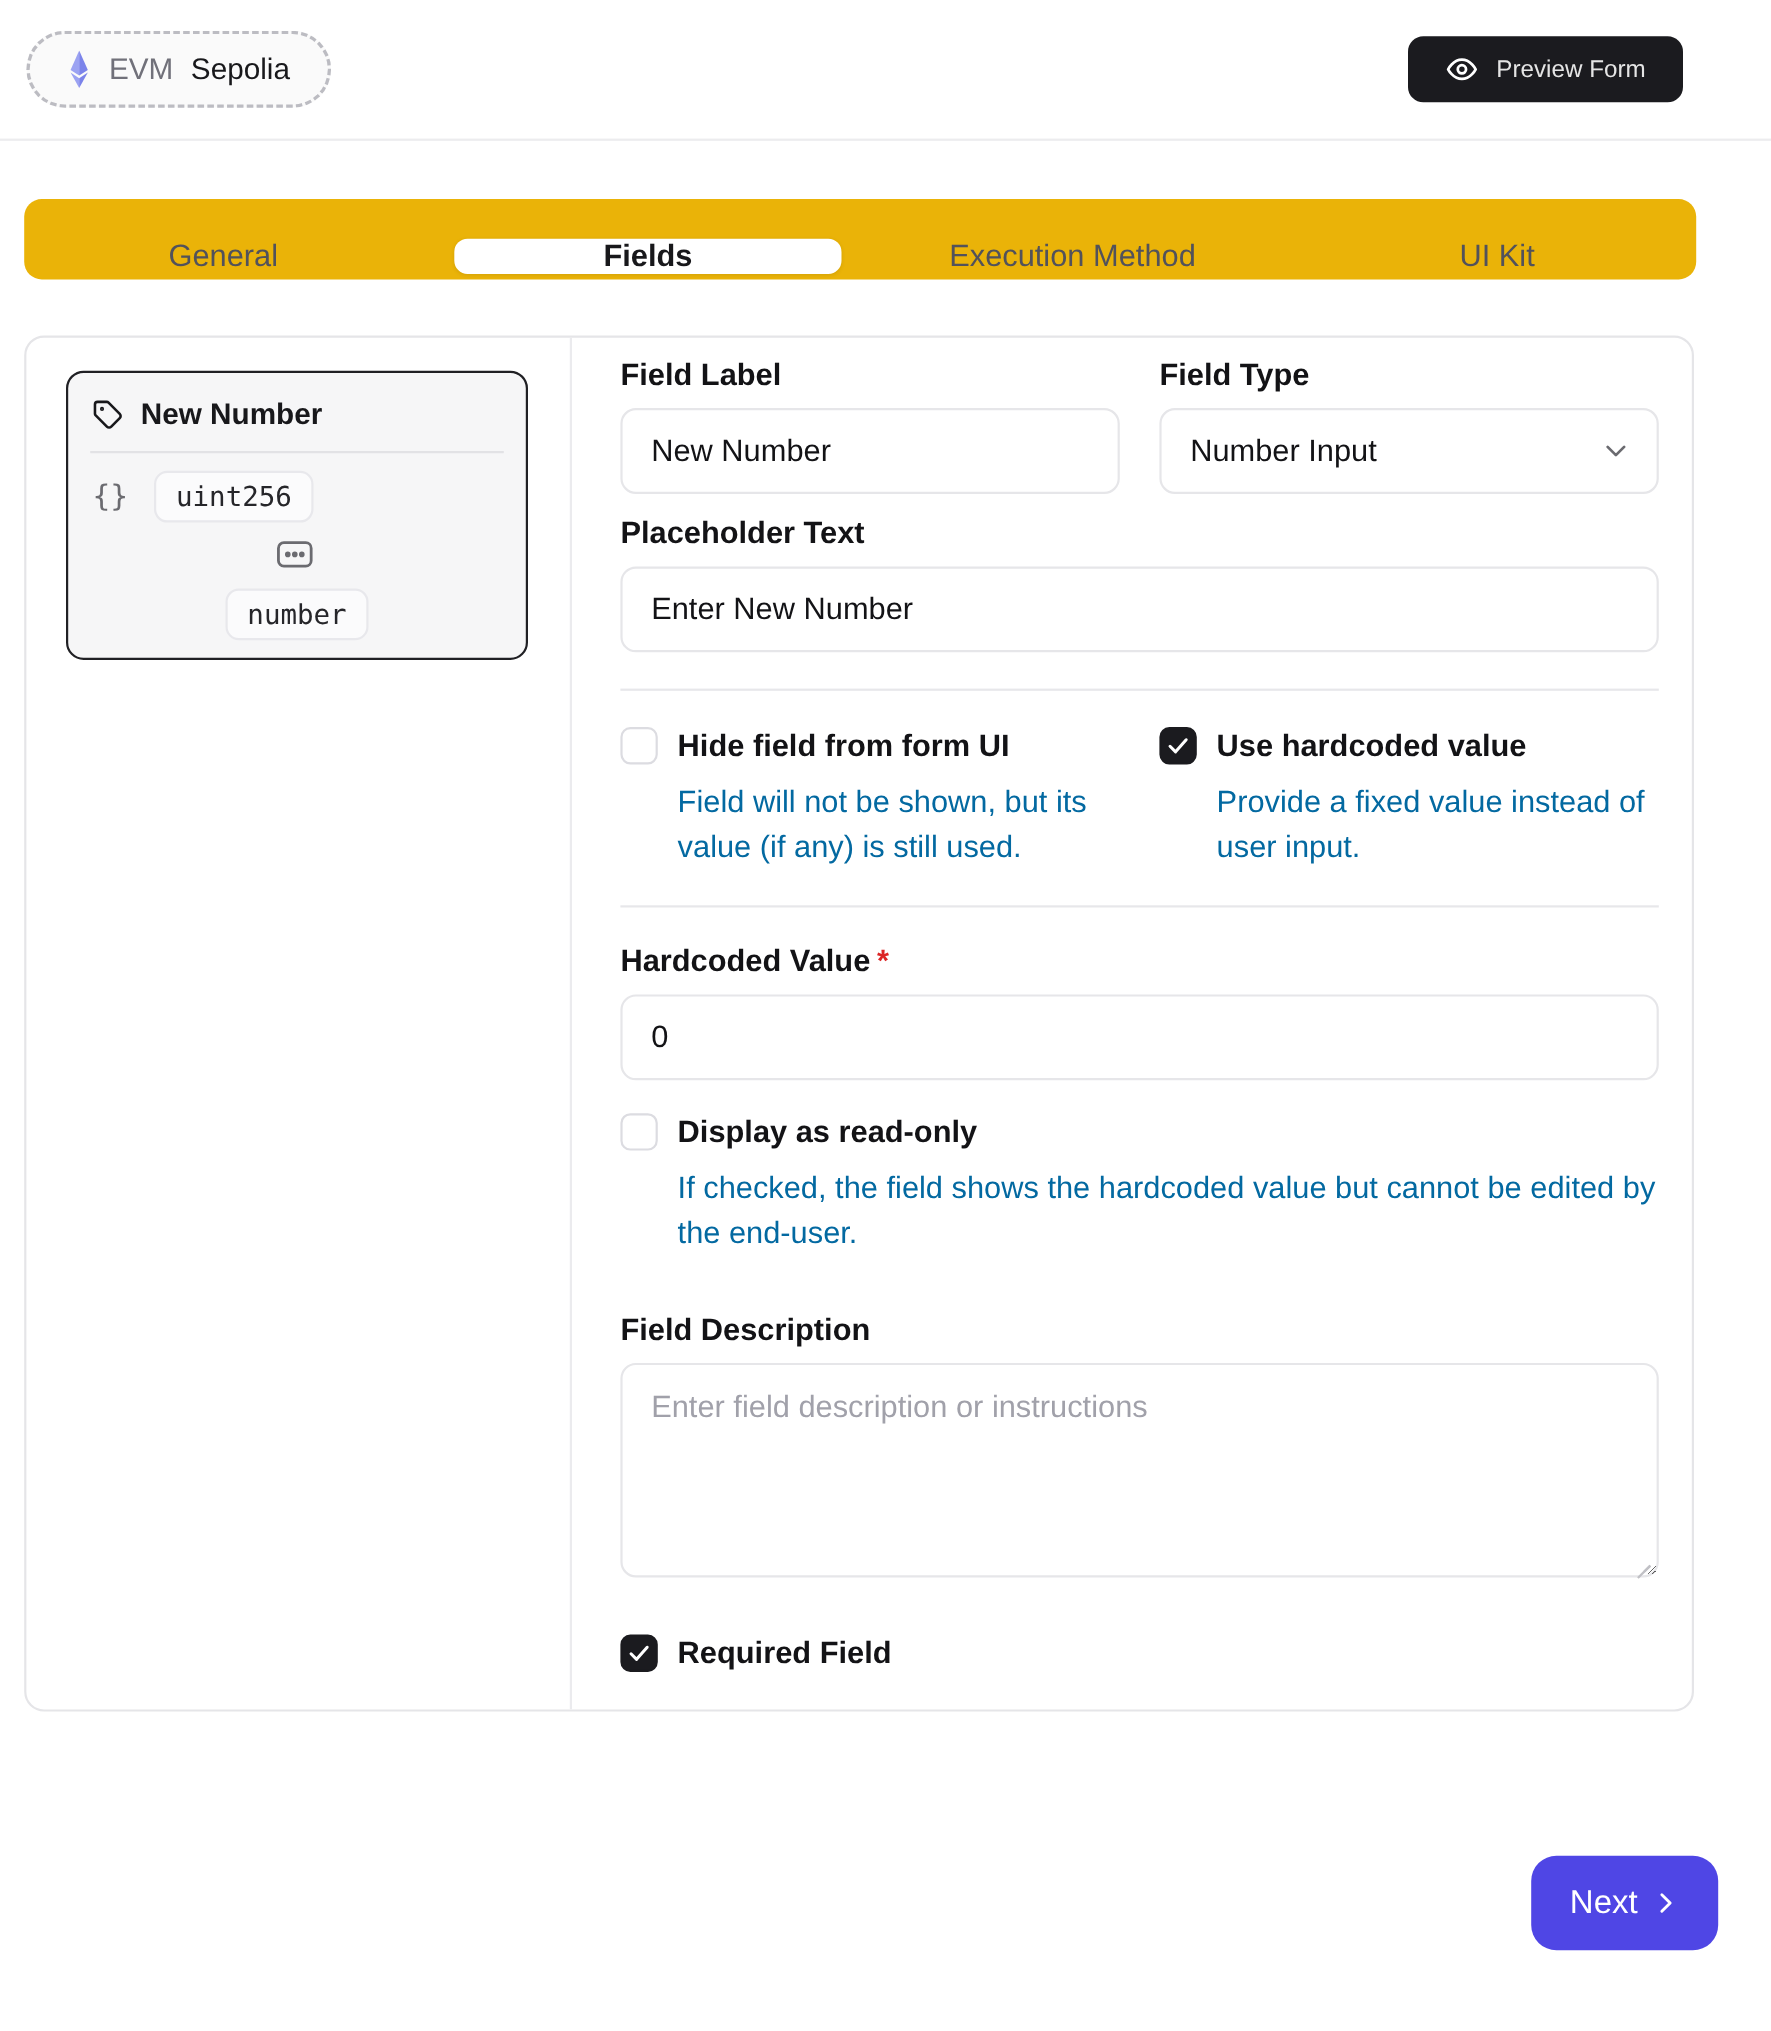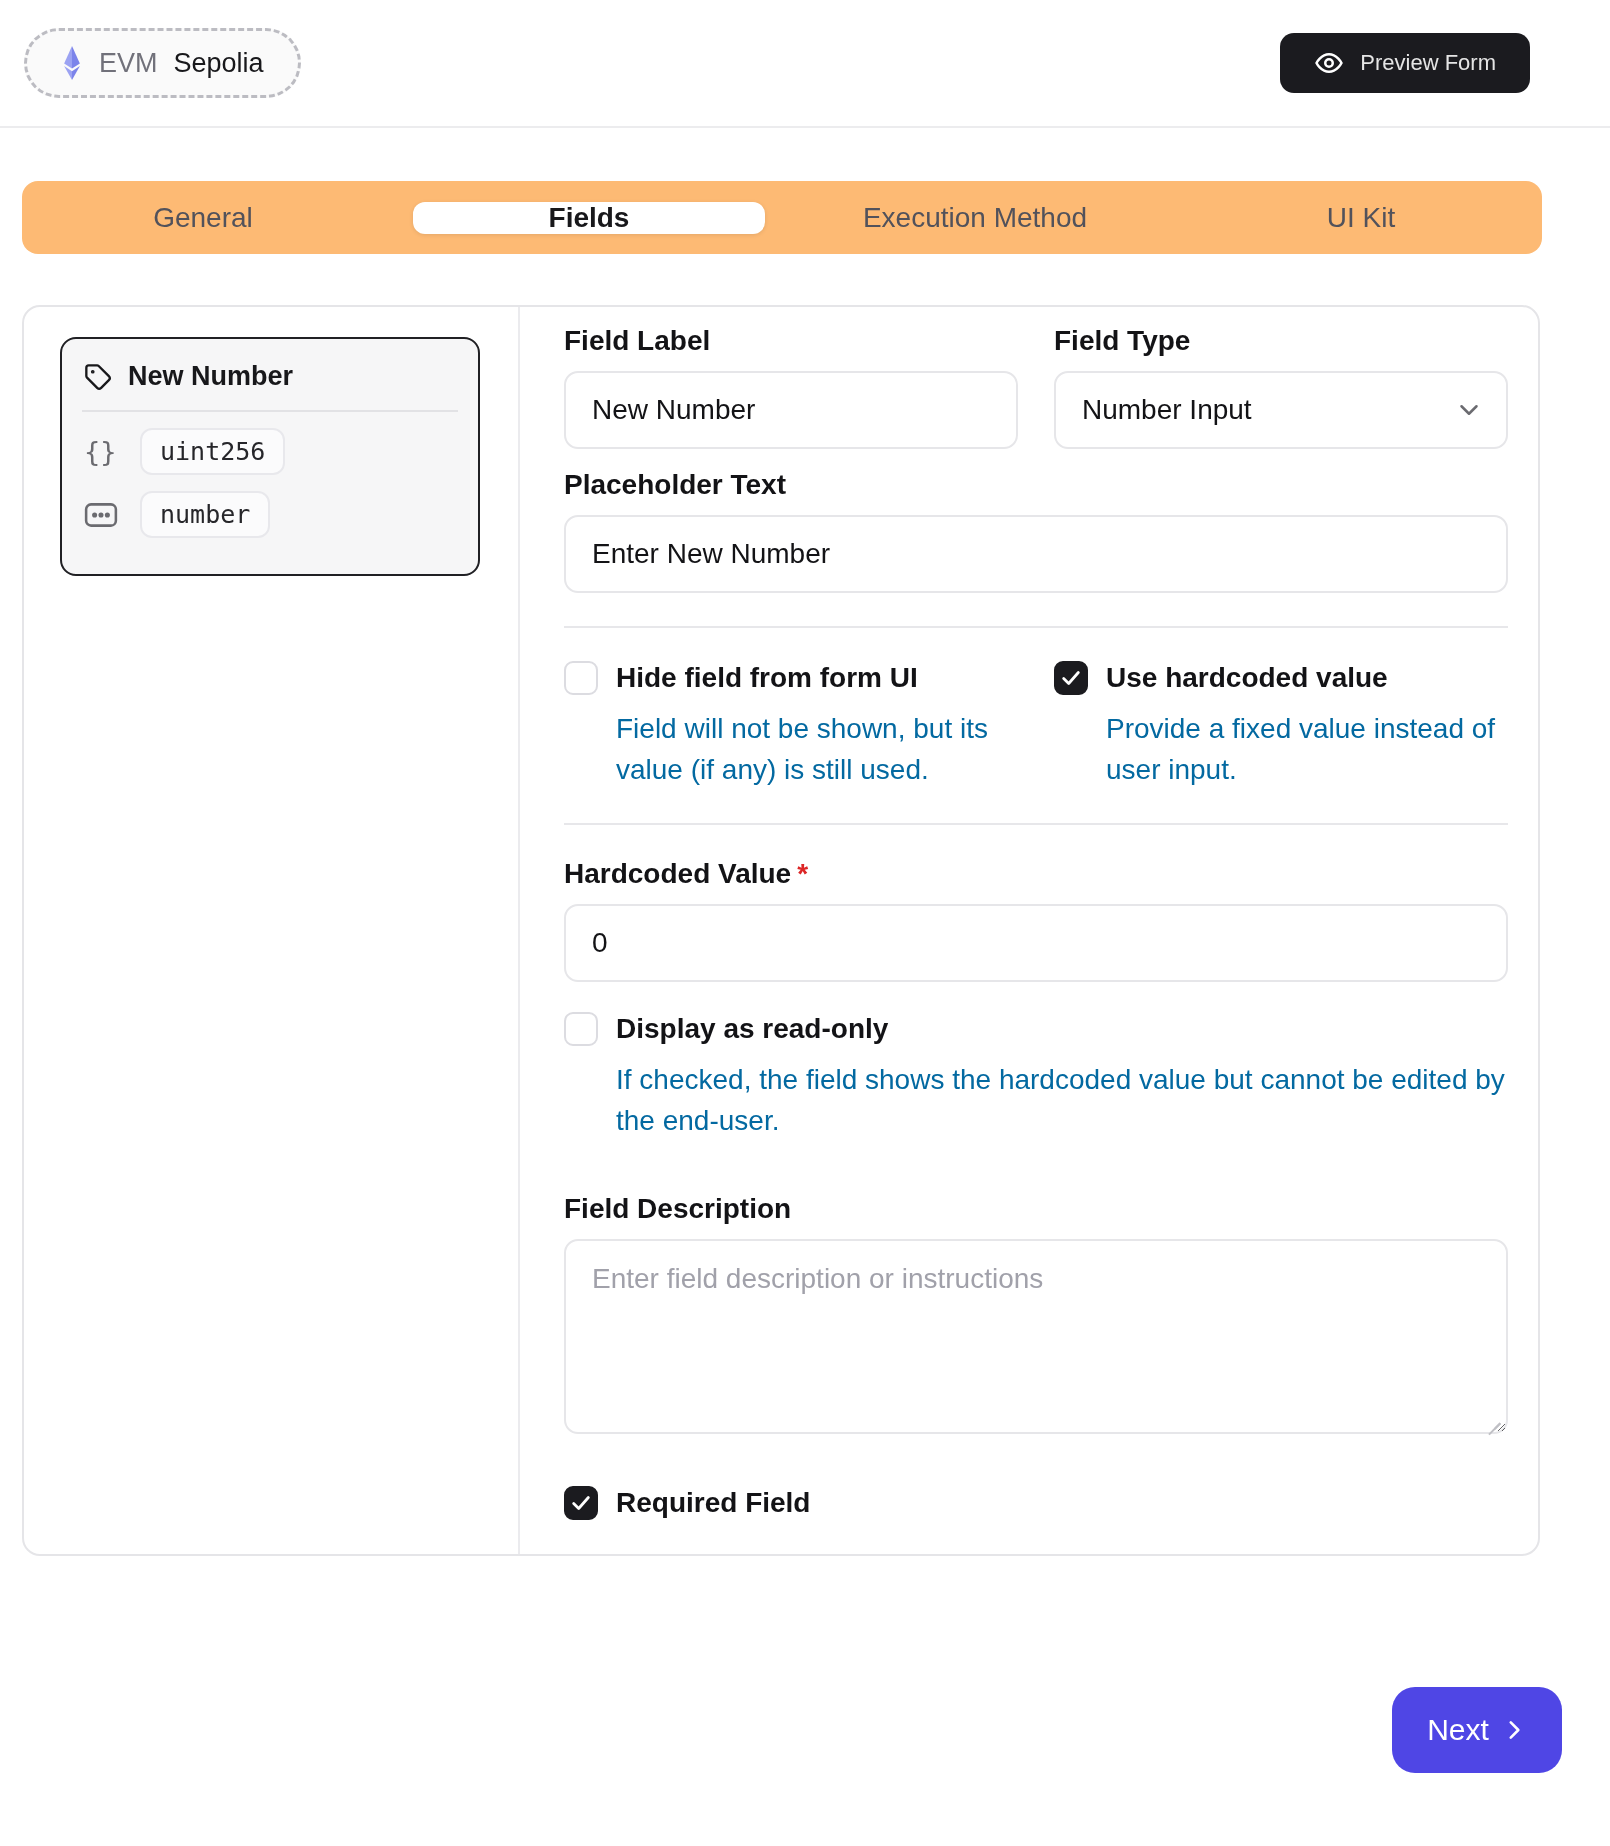--- a/index.html
+++ b/index.html
@@ -30,22 +30,22 @@
     height:60px; padding:0 34px;
     background:#1b1b1f; color:#e5e5e5;
     border:none; border-radius:14px;
     font-family:"Liberation Sans", sans-serif;
     font-size:22px; font-weight:500; cursor:pointer;
   }
 
   
   .tabbar {
     margin:53px 0 0 22px; width:1520px; height:73px;
-    background:#fdba74; border-radius:16px;
-    padding:5px; display:flex; align-items:center;gap:34px;
+    background:#eab308; border-radius:16px;
+    padding:5px; display:flex; align-items:flex-end;gap:34px;
   }
   .tab {
     flex:1; display:flex; align-items:center; justify-content:center;
     font-size:28px; color:#52525b; cursor:pointer; border-radius:12px;
   }
   .tab.active {
     background:#ffffff; color:#18181b; font-weight:600;
     box-shadow:0 1px 4px rgba(0,0,0,0.10);
   }
 
@@ -62,21 +62,21 @@
   }
   .field-card {
     width:420px;
     border:2.5px solid #202024; border-radius:16px;
     background:#f6f6f7; cursor:pointer;
   }
   .fc-header { display:flex; align-items:center; gap:16px; padding:22px 22px 18px; }
   .fc-title { font-size:27px; font-weight:600; color:#18181b; }
   .fc-div { height:2px; background:#e2e2e5; margin:0 20px; }
   .fc-row { display:flex; align-items:center; gap:18px; padding:16px 22px 0; }
-  .fc-row:last-child { padding-bottom:36px; }
+  .fc-row:last-child { padding-bottom:16px;flex-direction:column; }
   .fc-icon { width:38px; display:flex; justify-content:flex-start; color:#6b6b70; }
   .braces { font-family:"DejaVu Sans Mono", monospace; font-size:27px; color:#6b6b70; }
   .type-pill {
     font-family:"DejaVu Sans Mono", monospace; font-size:25px; color:#26262a;
     background:#fbfbfc; border:2px solid #e8e8ec; border-radius:12px;
     padding:7px 18px;
   }
 
   
   .editor-col { flex:1; padding:18px 30px 34px 44px; min-width:0; }

